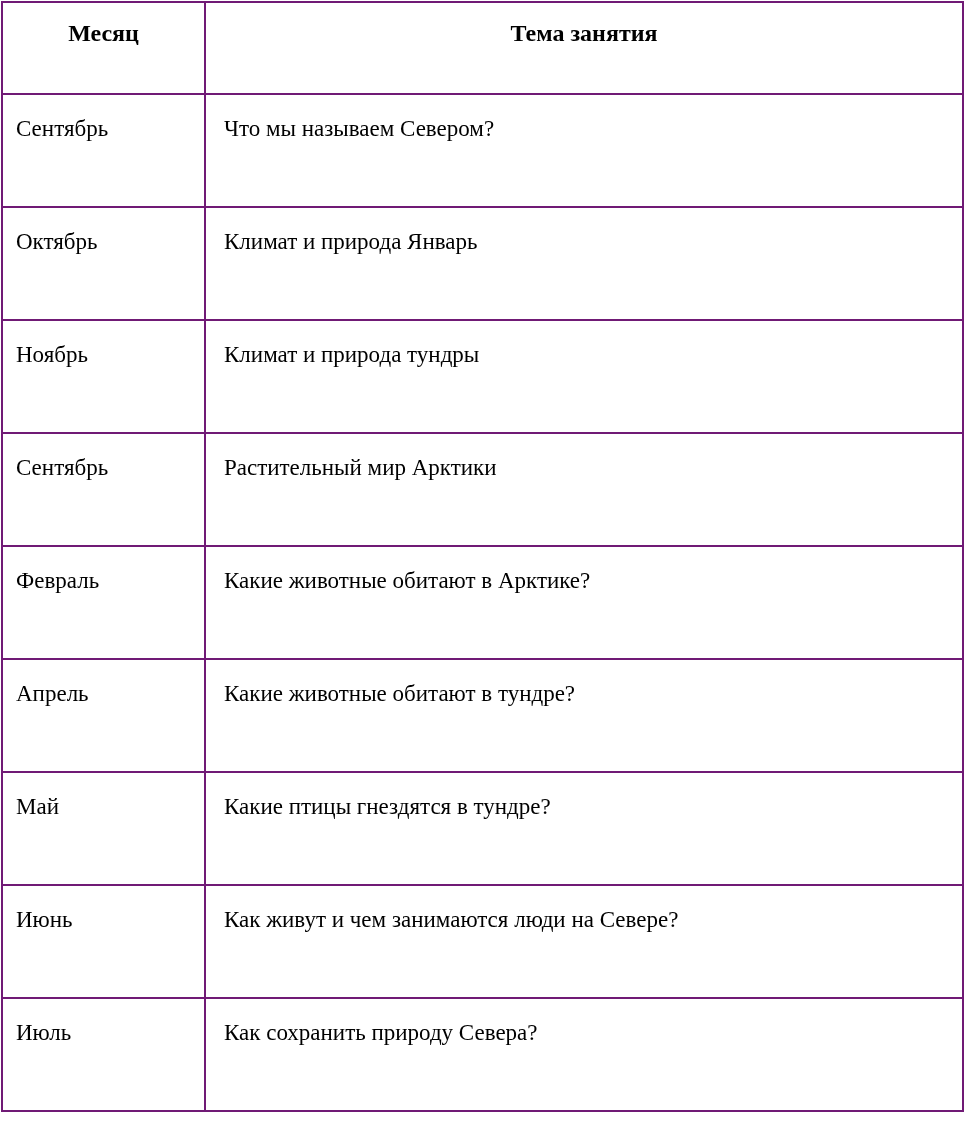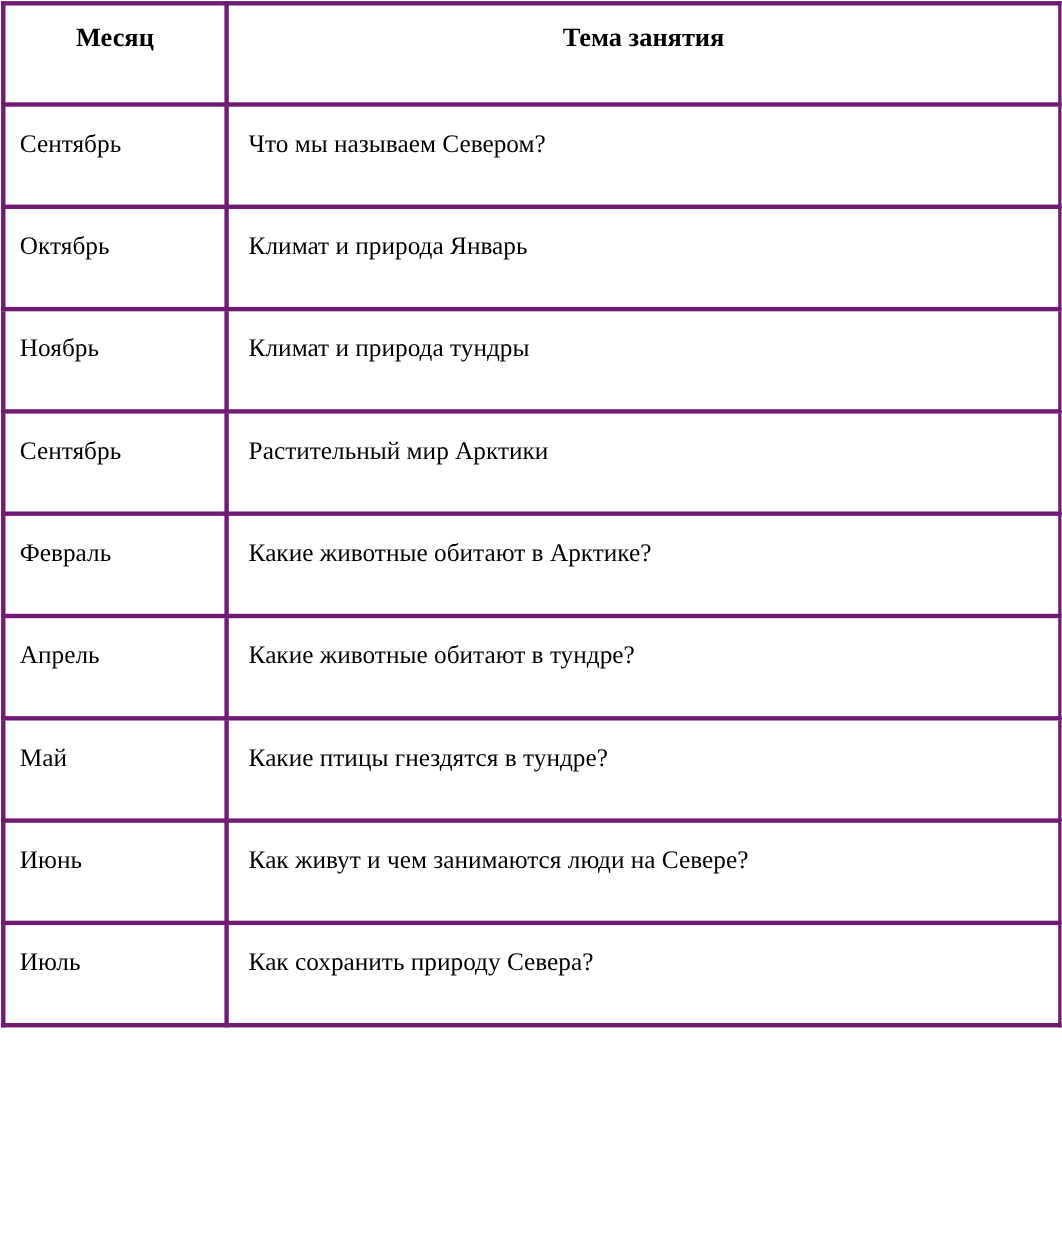--- a/index.html
+++ b/index.html
@@ -20,40 +20,40 @@
     box-sizing: border-box;
     padding: 1px 2px 2px 1px;
   }
   table.schedule {
     width: 961px;
     border-collapse: collapse;
     table-layout: fixed;
   }
   table.schedule th,
   table.schedule td {
-    border: 4px solid #701a75;
+    border: 2px solid #701a75;
     vertical-align: top;
     box-sizing: border-box;
     font-size: 23px;
     line-height: 1.2;
     overflow: hidden;
   }
   col.month-col { width: 203px; }
   col.topic-col { width: 758px; }
   
   table.schedule thead th {
     height: 92px;
     font-weight: bold;
     text-align: center;
     padding: 16px 6px 0 6px;
     font-size: 24px;
   }
   
   table.schedule tbody td {
-    height: 93px;
+    height: 113px;
   }
   table.schedule tbody td.month-cell {
     padding: 20px 6px 0 13px;
     text-align: left;
   }
   table.schedule tbody td.topic-cell {
     padding: 20px 24px 0 18px;
     text-align: left;
   }
 </style>

